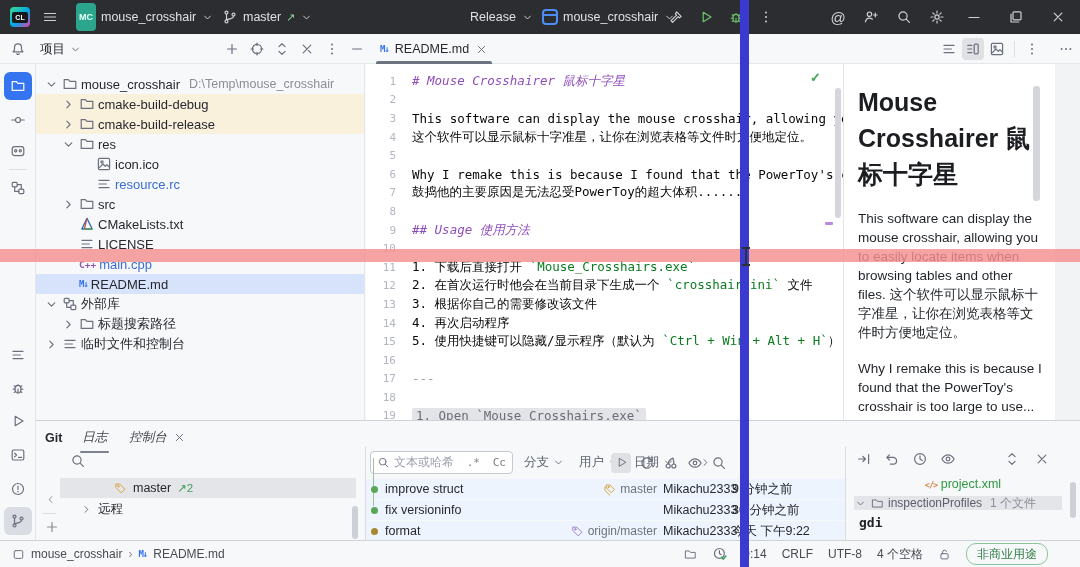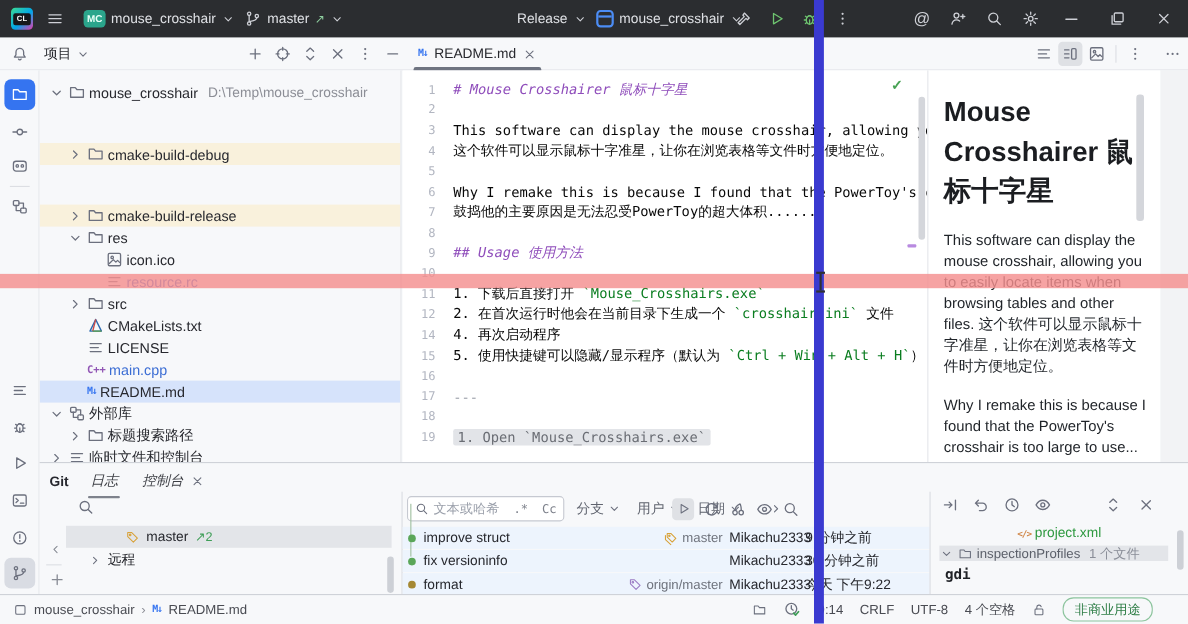--- a/index.html
+++ b/index.html
@@ -12,21 +12,21 @@
   .sm .icon, .icon.sm { width:13px; height:13px; }
 
   
   .titlebar { position:absolute; left:0; top:0; width:1080px; height:34px; background:#2b2d30;
               color:#dfe1e5; display:flex; align-items:center; z-index:5; }
   .titlebar .icon { color:#ced0d6; }
   .tb-abs { position:absolute; top:0; height:34px; display:flex; align-items:center; gap:5px; }
   .applogo { width:20px; height:20px; border-radius:4px; background:linear-gradient(135deg,#3ddc91,#00a6e8 55%,#e93cac);
              display:flex; align-items:center; justify-content:center; }
   .applogo b { background:#16181b; color:#fff; font-size:7px; border-radius:2px; padding:2px 3px; }
-  .mcbadge { width:20px; height:16px; border-radius:4px; background:#2ba58c; color:#eafff8;
+  .mcbadge { width:20px; height:28px; border-radius:4px; background:#2ba58c; color:#eafff8;
              font-weight:bold; font-size:9px; display:flex; align-items:center; justify-content:center; }
   .tbtext { font-size:12.5px; color:#dfe1e5; }
   .dim-chev { color:#9da0a8; }
   .push-arrow { color:#8fd0a0; font-size:11px; }
   .runwin { width:16px; height:16px; border:2px solid #4c8df6; border-radius:4px; position:relative; }
   .runwin:before { content:""; position:absolute; left:0; right:0; top:3px; height:2px; background:#4c8df6; }
   .green { color:#6ec46f !important; }
 
   
   .toprow { position:absolute; left:0; top:34px; width:1080px; height:30px; background:#f7f8fa;
@@ -51,21 +51,21 @@
   .act-btn.primary { background:#3574f0; color:#fff; }
   .act-btn.on { background:#d9dce3; }
   .act-div { position:absolute; left:9px; width:18px; height:1px; background:#dcdee3; }
 
   
   .project { position:absolute; left:36px; top:64px; width:329px; height:356px; background:#f7f8fa;
              border-right:1px solid #e4e6ea; overflow:hidden; }
   .trow { position:relative; height:20px; display:flex; align-items:center; gap:3px; white-space:nowrap;
           font-size:13px; color:#27282e; }
   .trow .chev { width:15px; height:15px; display:inline-flex; align-items:center; justify-content:center; color:#6c707e; }
-  .trow.cream { background:#f9f1dc;margin-top:36px; }
+  .trow.cream { background:#f9f1dc; }
   .trow.sel { background:#d6e3fb; }
   .trow .blue { color:#3b6dd4; }
   .trow .extra { color:#8c8e96; margin-left:6px; font-size:12.5px; }
 
   
   .editor { position:absolute; left:366px; top:64px; width:477px; height:356px; background:#fff; overflow:hidden; }
   .eline { display:flex; height:18.6px; align-items:center; }
   .ln { width:46px; text-align:right; padding-right:16px; color:#b2b6c1;
         font-family:"DejaVu Sans Mono",monospace; font-size:11px; flex:none; }
   .lc { font-family:"DejaVu Sans Mono",monospace; font-size:12.5px; white-space:pre; color:#080808; }
@@ -664,20 +664,24 @@
       </div>
       <div class="eline">
         <span class="ln">11</span>
         <pre class="lc"><span>1. 下载后直接打开 </span><span class="code">`Mouse_Crosshairs.exe`</span></pre>
       </div>
       <div class="eline">
         <span class="ln">12</span>
         <pre class="lc"><span>2. 在首次运行时他会在当前目录下生成一个 </span><span class="code">`crosshair.ini`</span><span> 文件</span></pre>
       </div>
       <div class="eline">
+        <span class="ln">13</span>
+        <pre class="lc"><span>3. 根据你自己的需要修改该文件</span></pre>
+      </div>
+      <div class="eline">
         <span class="ln">14</span>
         <pre class="lc"><span>4. 再次启动程序</span></pre>
       </div>
       <div class="eline">
         <span class="ln">15</span>
         <pre class="lc"><span>5. 使用快捷键可以隐藏/显示程序（默认为 </span><span class="code">`Ctrl + Win + Alt + H`</span><span>）</span></pre>
       </div>
       <div class="eline">
         <span class="ln">16</span>
         <pre class="lc"></pre>

